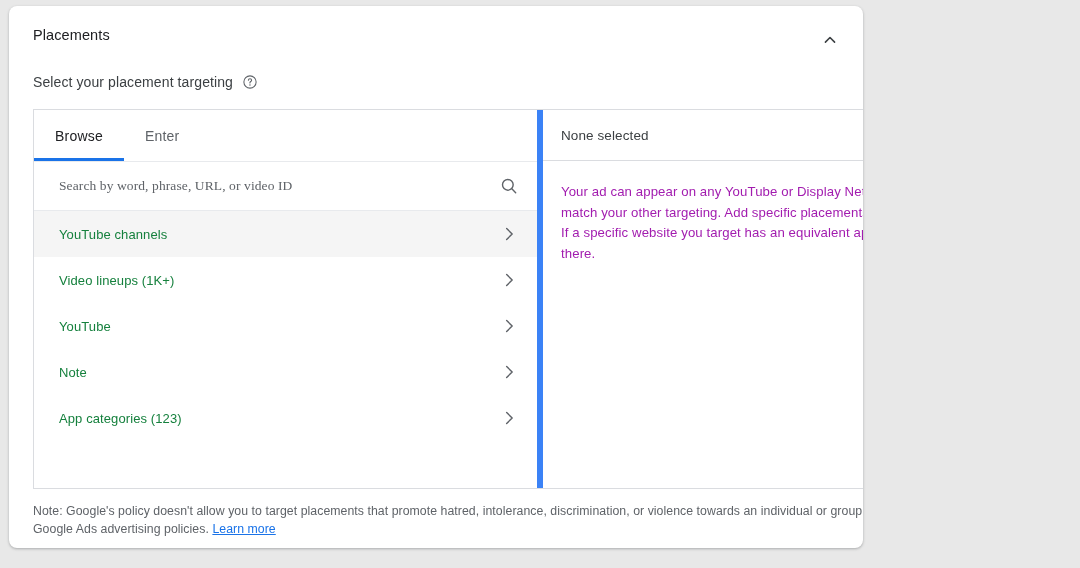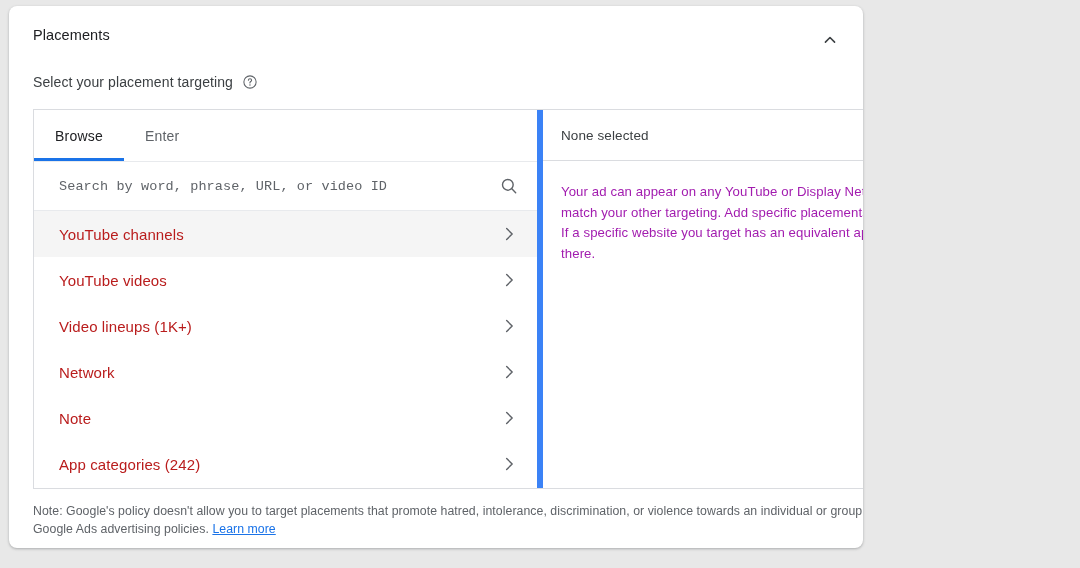--- a/index.html
+++ b/index.html
@@ -151,21 +151,21 @@
     align-items: center;
     padding: 0 18px 0 25px;
     flex: 0 0 auto;
   }
   .search-input {
     flex: 1;
     border: none;
     outline: none;
     font-size: 13.5px;
     color: #000000;
-    font-family: Liberation Mono, monospace;
+    font-family: Liberation Serif, serif;
     letter-spacing: .1px;
     background: transparent;
   }
   .search-input::placeholder { color: #5f6368; opacity: 1; }
   .search-icon { width: 20px; height: 20px; cursor: pointer; display:block; }
 
   
   .browse-list {
     flex: 1;
     overflow-y: auto;
@@ -173,22 +173,22 @@
   .browse-row {
     height: 46px;
     display: flex;
     align-items: center;
     justify-content: space-between;
     padding: 0 18px 0 25px;
     cursor: pointer;
   }
   .browse-row.hovered { background: #f5f5f5; }
   .browse-row-label {
-    font-size: 15px;
-    color: #b91c1c;
+    font-size: 13px;
+    color: #15803d;
     letter-spacing: .1px;
   }
   .chevron-right { width: 20px; height: 20px; display:block; }
 
   
   .right-header {
     height: 51px;
     border-bottom: 1px solid #dadce0;
     display: flex;
     align-items: center;
@@ -278,58 +278,50 @@
 
           <div class="browse-row hovered">
             <span class="browse-row-label">YouTube channels</span>
             <span class="chevron-right">
               <svg width="20" height="20" viewBox="0 0 24 24" fill="none">
                 <path d="M9.2 5.5L15.8 12l-6.6 6.5" stroke="#5f6368" stroke-width="1.7" stroke-linecap="round" stroke-linejoin="round"></path>
               </svg>
             </span>
           </div>
 
-          <div class="browse-row">
-            <span class="browse-row-label">YouTube videos</span>
-            <span class="chevron-right">
-              <svg width="20" height="20" viewBox="0 0 24 24" fill="none">
-                <path d="M9.2 5.5L15.8 12l-6.6 6.5" stroke="#5f6368" stroke-width="1.7" stroke-linecap="round" stroke-linejoin="round"></path>
-              </svg>
-            </span>
-          </div>
 
           <div class="browse-row">
             <span class="browse-row-label">Video lineups (1K+)</span>
             <span class="chevron-right">
               <svg width="20" height="20" viewBox="0 0 24 24" fill="none">
                 <path d="M9.2 5.5L15.8 12l-6.6 6.5" stroke="#5f6368" stroke-width="1.7" stroke-linecap="round" stroke-linejoin="round"></path>
               </svg>
             </span>
           </div>
 
           <div class="browse-row">
-            <span class="browse-row-label">Network</span>
+            <span class="browse-row-label">YouTube</span>
             <span class="chevron-right">
               <svg width="20" height="20" viewBox="0 0 24 24" fill="none">
                 <path d="M9.2 5.5L15.8 12l-6.6 6.5" stroke="#5f6368" stroke-width="1.7" stroke-linecap="round" stroke-linejoin="round"></path>
               </svg>
             </span>
           </div>
 
           <div class="browse-row">
             <span class="browse-row-label">Note</span>
             <span class="chevron-right">
               <svg width="20" height="20" viewBox="0 0 24 24" fill="none">
                 <path d="M9.2 5.5L15.8 12l-6.6 6.5" stroke="#5f6368" stroke-width="1.7" stroke-linecap="round" stroke-linejoin="round"></path>
               </svg>
             </span>
           </div>
 
           <div class="browse-row">
-            <span class="browse-row-label">App categories (242)</span>
+            <span class="browse-row-label">App categories (123)</span>
             <span class="chevron-right">
               <svg width="20" height="20" viewBox="0 0 24 24" fill="none">
                 <path d="M9.2 5.5L15.8 12l-6.6 6.5" stroke="#5f6368" stroke-width="1.7" stroke-linecap="round" stroke-linejoin="round"></path>
               </svg>
             </span>
           </div>
 
         </div>
       </div>
 

